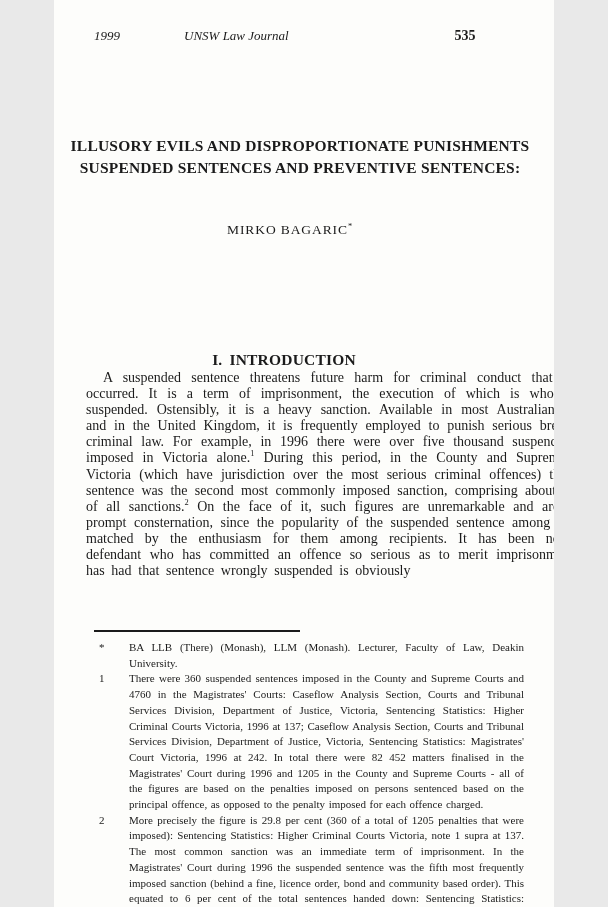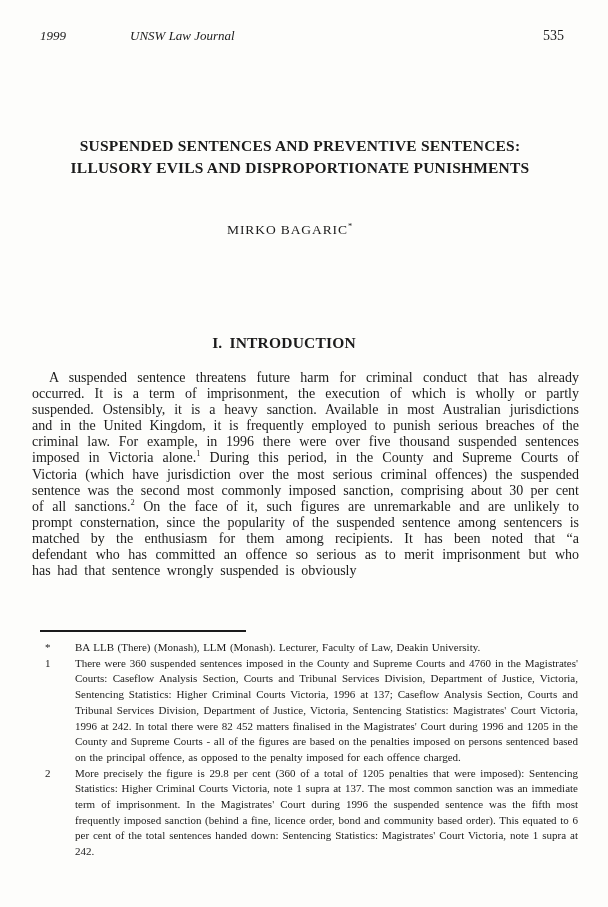--- a/index.html
+++ b/index.html
@@ -1,21 +1,21 @@
 <!DOCTYPE html>
 <html><head>
 <meta charset="utf-8">
 <style>
   * { margin: 0; padding: 0; box-sizing: border-box; }
   html, body { background: #e9e9e9; }
   body { font-family: "Liberation Serif", "DejaVu Serif", serif; }
 
   .page {
     position: relative;
-    width: 608px;
+    width: 500px;
     height: 907px;
     margin: 0 auto;
     background: #fdfdfb;
     color: #1b1b1b;
     overflow: hidden;
   }
 
   
   .running-header {
     position: absolute;
@@ -28,22 +28,22 @@
     width: 90px;
     font-style: italic;
   }
   .running-header .journal {
     flex: 1;
     text-align: left;
     font-style: italic;
   }
   .running-header .pageno {
     width: 90px;
-    text-align: right;
-    font-weight: 400;
+    text-align: center;
+    font-weight: 700;
     font-size: 14px;
   }
 
   
   .article-title {
     position: absolute;
     top: 135px; left: 10px; right: 18px;
     text-align: center;
     font-size: 15.5px;
     font-weight: 700;
@@ -58,21 +58,21 @@
     top: 222px; left: 0; right: 28px;
     text-align: center;
     font-size: 13.5px;
     letter-spacing: 0.9px;
   }
   .author sup { font-size: 62%; line-height: 0; }
 
   
   .section-heading {
     position: absolute;
-    top: 334px; left: 0; right: 40px;
+    top: 351px; left: 0; right: 40px;
     text-align: center;
     font-size: 15.5px;
     font-weight: 700;
     letter-spacing: 0.2px;
   }
   .section-heading .section-title { margin-left: 7px; }
 
   
   .body-paragraph {
     position: absolute;
@@ -118,22 +118,22 @@
 
 <div class="page">
 
   <header class="running-header">
     <span class="year">1999</span>
     <span class="journal">UNSW Law Journal</span>
     <span class="pageno">535</span>
   </header>
 
   <h1 class="article-title">
+    <span class="title-line">ILLUSORY EVILS AND DISPROPORTIONATE PUNISHMENTS</span>
     <span class="title-line">SUSPENDED SENTENCES AND PREVENTIVE SENTENCES:</span>
-    <span class="title-line">ILLUSORY EVILS AND DISPROPORTIONATE PUNISHMENTS</span>
   </h1>
 
   <div class="author"><span>MIRKO BAGARIC</span><sup>*</sup></div>
 
   <h2 class="section-heading">
     <span class="section-number">I.</span><span class="section-title">INTRODUCTION</span>
   </h2>
 
   <p class="body-paragraph"><span>A suspended sentence threatens future harm for criminal conduct that has already occurred.  It is a term of imprisonment, the execution of which is wholly or partly suspended.  Ostensibly, it is a heavy sanction.  Available in most Australian jurisdictions and in the United Kingdom, it is frequently employed to punish serious breaches of the criminal law.  For example, in 1996 there were over five thousand suspended sentences imposed in Victoria alone.</span><sup>1</sup><span>  During this period, in the County and Supreme Courts of Victoria (which have jurisdiction over the most serious criminal offences) the suspended sentence was the second most commonly imposed sanction, comprising about 30 per cent of all sanctions.</span><sup>2</sup><span>  On the face of it, such figures are unremarkable and are unlikely to prompt consternation, since the popularity of the suspended sentence among sentencers is matched by the enthusiasm for them among recipients.  It has been noted that “a defendant who has committed an offence so serious as to merit imprisonment but who has had that sentence wrongly suspended is obviously</span></p>
 

